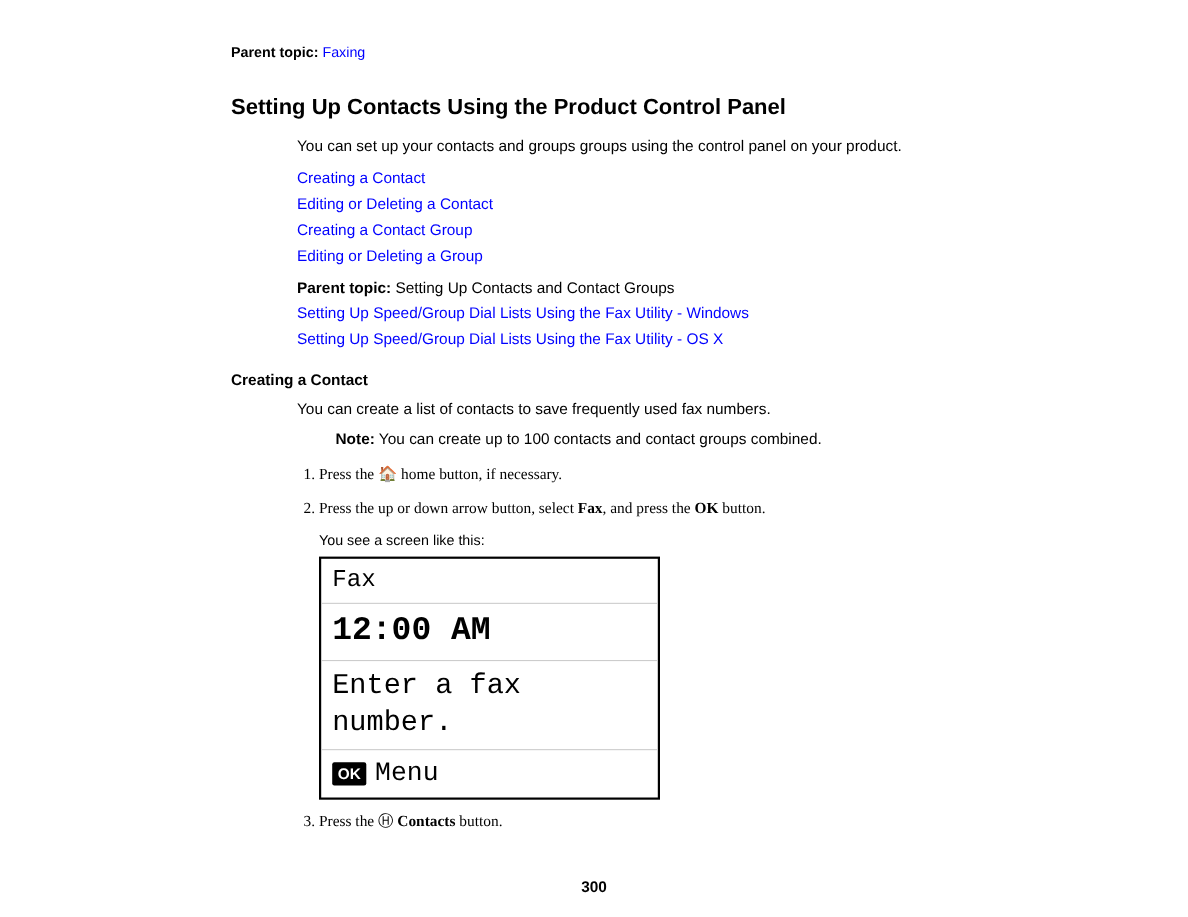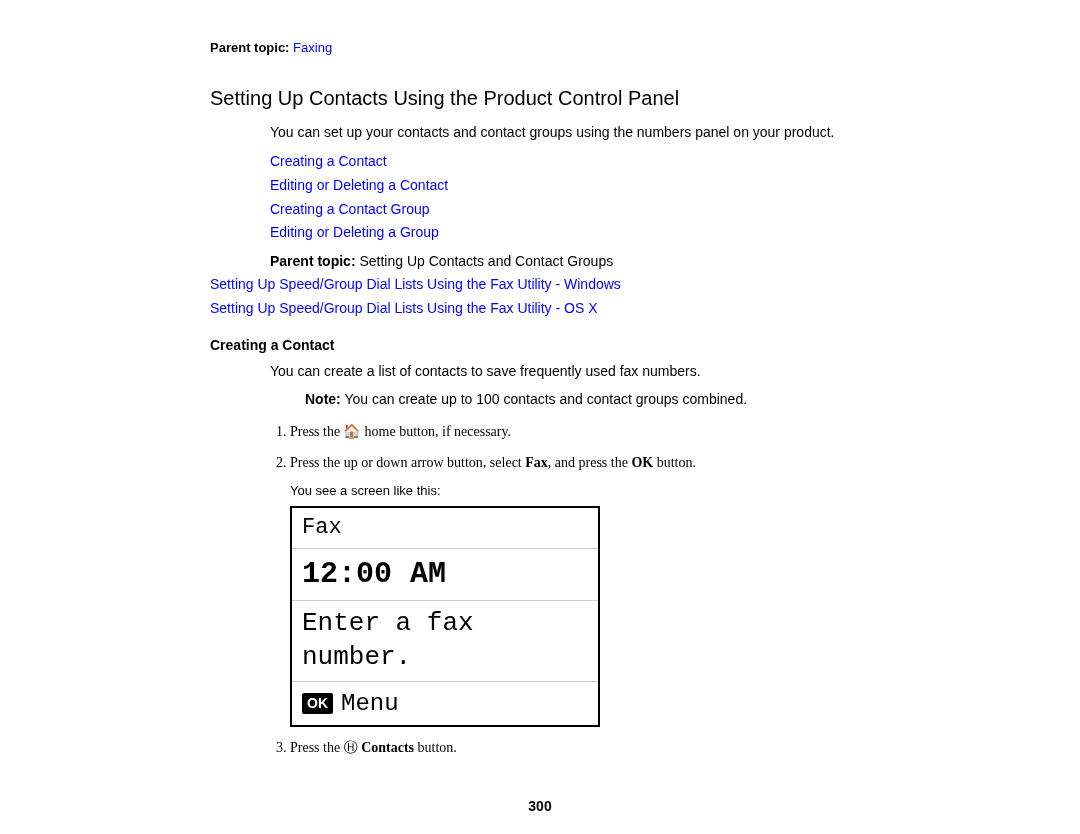--- a/index.html
+++ b/index.html
@@ -32,21 +32,21 @@
       font-weight: bold;
     }
 
     .parent-topic-top a {
       color: #00f;
       text-decoration: none;
     }
 
     .main-heading {
       font-size: 20px;
-      font-weight: normal;
+      font-weight: bold;
       margin-bottom: 14px;
       color: #000;
     }
 
     .intro-text {
       font-size: 14px;
       margin-left: 60px;
       margin-bottom: 10px;
     }
 
@@ -81,20 +81,21 @@
 
     .related-tasks-label {
       margin-left: 60px;
       font-weight: bold;
       font-size: 14px;
       margin-top: 8px;
       margin-bottom: 4px;
     }
 
     .related-links {
+      margin-left: 60px;
       margin-bottom: 16px;
     }
 
     .related-links a {
       display: block;
       color: #00f;
       text-decoration: none;
       font-size: 14px;
       line-height: 1.7;
     }
@@ -209,21 +210,21 @@
 
 <div class="page-container">
 
   <div class="parent-topic-top">
     <strong>Parent topic:</strong>
     <a href="#">Faxing</a>
   </div>
 
   <h1 class="main-heading">Setting Up Contacts Using the Product Control Panel</h1>
 
-  <p class="intro-text">You can set up your contacts and contact groups using the numbers panel on your product.</p>
+  <p class="intro-text">You can set up your contacts and groups groups using the control panel on your product.</p>
 
   <div class="link-list">
     <a href="#">Creating a Contact</a>
     <a href="#">Editing or Deleting a Contact</a>
     <a href="#">Creating a Contact Group</a>
     <a href="#">Editing or Deleting a Group</a>
   </div>
 
   <div class="parent-topic-section">
     <strong>Parent topic:</strong>

